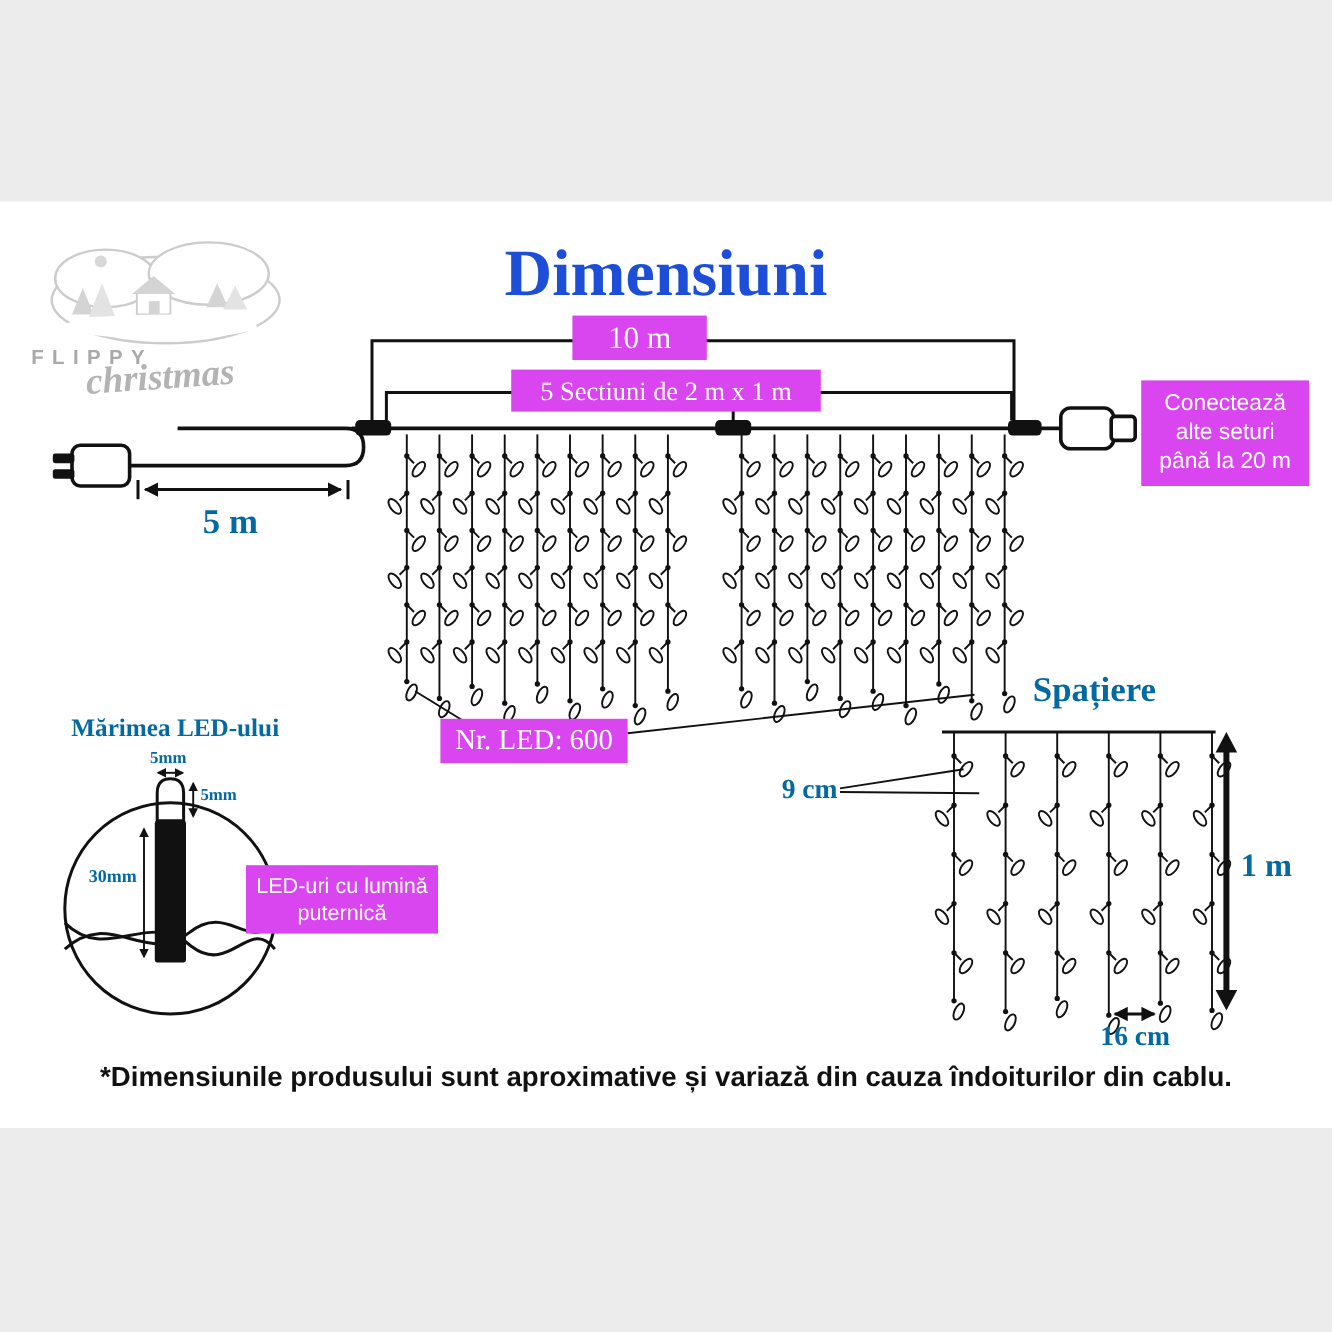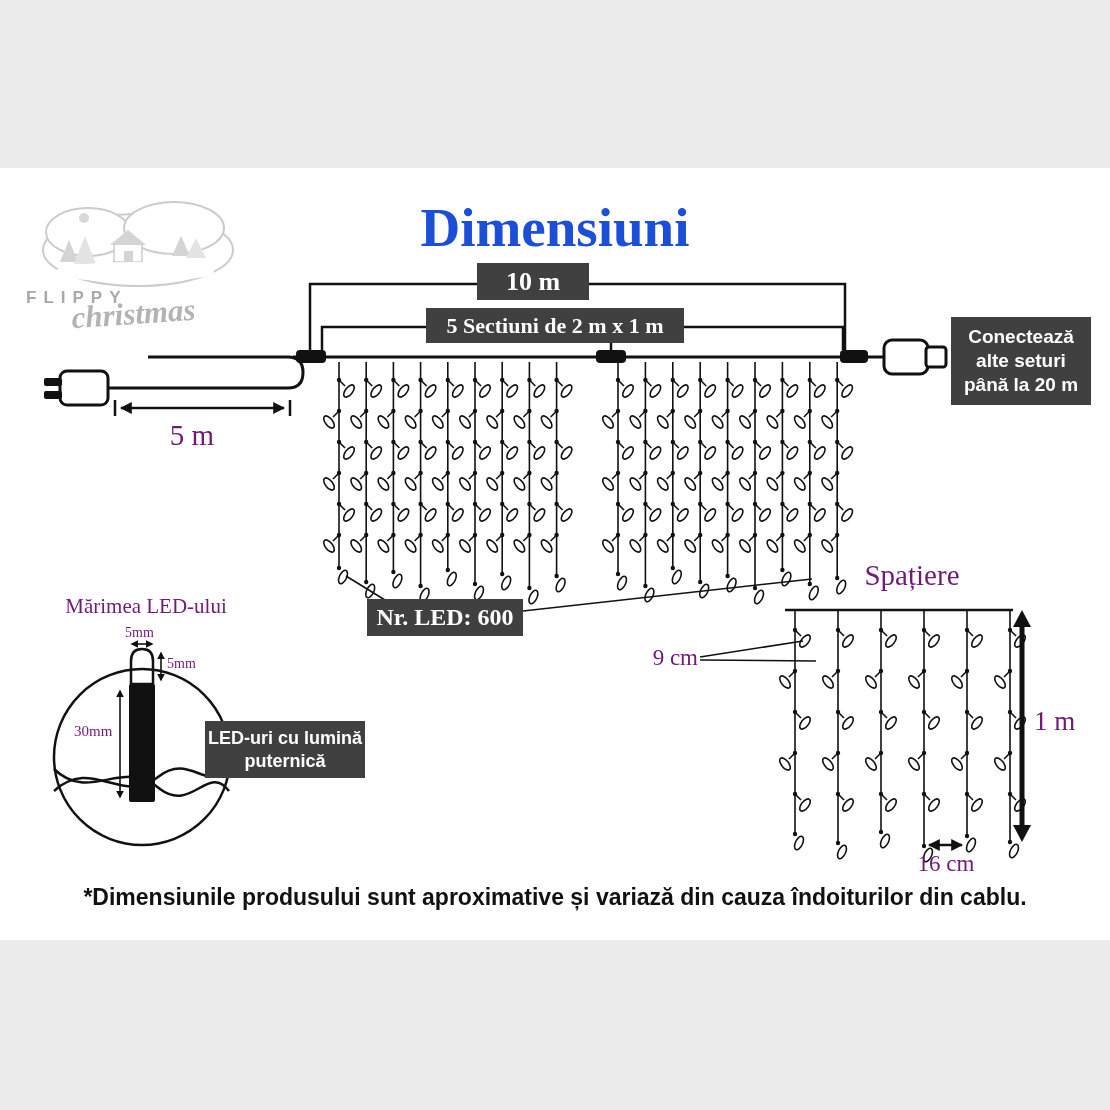--- a/index.html
+++ b/index.html
@@ -7,25 +7,25 @@
         font-family:"Liberation Sans",sans-serif;color:#0d0d0d;}
   .band{position:absolute;left:0;width:100%;background:#ececec;}
   .band.top{top:0;height:168px;}
   .band.bottom{top:940px;height:170px;}
   .diagram{position:absolute;left:0;top:0;}
   .s3{stroke:#111;stroke-width:3;fill:none;}
   .s25{stroke:#111;stroke-width:2.5;fill:none;}
   .s15{stroke:#111;stroke-width:1.6;fill:none;}
   .title{position:absolute;top:196px;left:0;width:100%;text-align:center;
          font-family:"Liberation Serif",serif;font-weight:bold;font-size:55px;color:#1d4ed8;}
-  .blackbox{position:absolute;background:#404040;color:#fff;display:flex;align-items:center;
-            justify-content:center;font-family:"Liberation Serif",serif;font-weight:bold;z-index:3;}
+  .blackbox{position:absolute;background:#d946ef;color:#fff;display:flex;align-items:center;
+            justify-content:center;font-family:"Liberation Serif",serif;font-weight:normal;z-index:3;}
   .blackbox.sans{font-family:"Liberation Sans",sans-serif;}
   .blackbox.col{flex-direction:column;line-height:1.26;}
-  .plainlabel{position:absolute;font-family:"Liberation Serif",serif;font-weight:normal;color:#701a75;z-index:3;}
+  .plainlabel{position:absolute;font-family:"Liberation Serif",serif;font-weight:bold;color:#0369a1;z-index:3;}
   .disclaimer{position:absolute;top:884px;left:0;width:100%;text-align:center;
               font-size:23px;font-weight:600;color:#111;z-index:3;}
   .logo{position:absolute;left:26px;top:192px;width:215px;height:160px;z-index:2;}
   .logo-top{position:absolute;top:96px;left:0;width:100%;text-align:left;letter-spacing:7px;
             font-size:17px;font-weight:bold;color:#a9a9a9;}
   .logo-script{position:absolute;top:104px;left:0;width:100%;text-align:center;
                font-family:"Liberation Serif",serif;font-style:italic;font-weight:bold;
                font-size:31px;color:#b3b3b3;transform:rotate(-4deg);}
 </style>
 </head>

